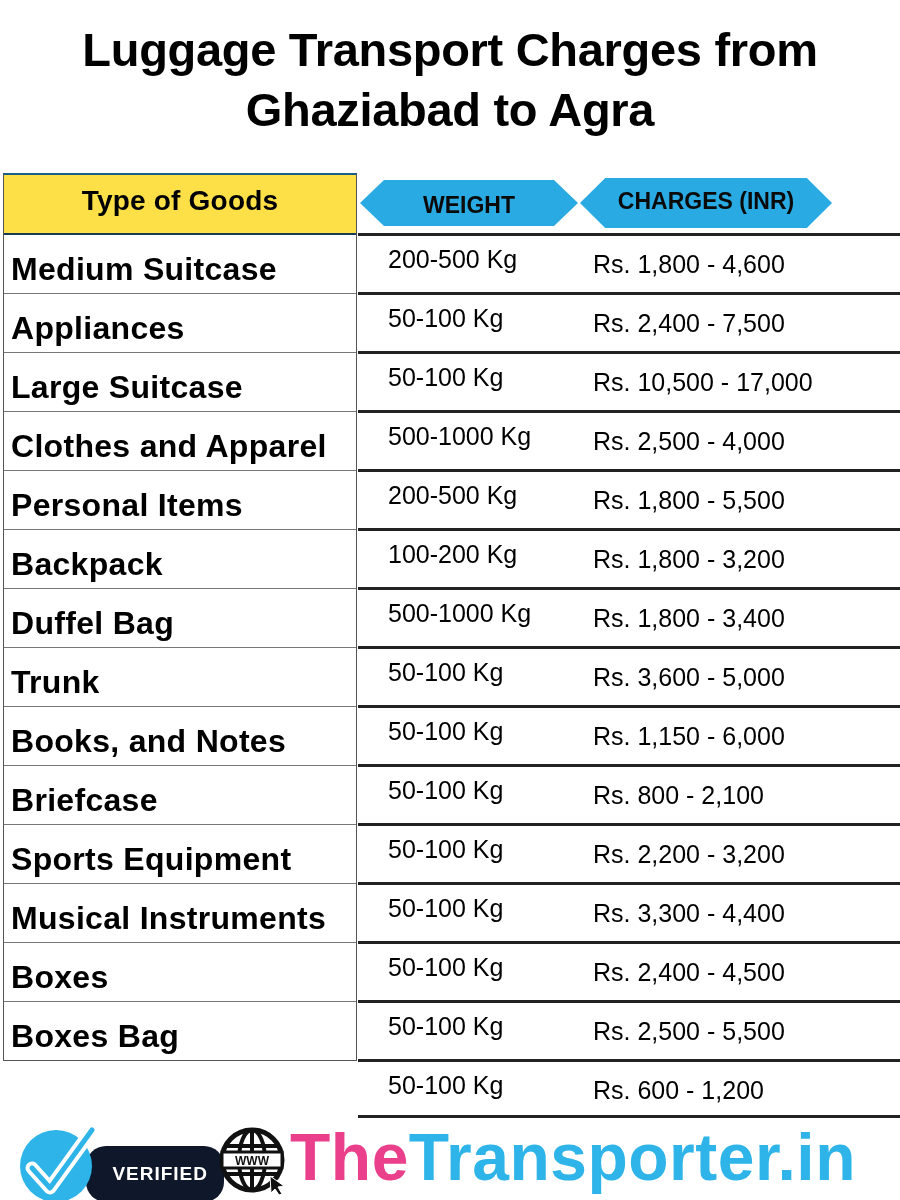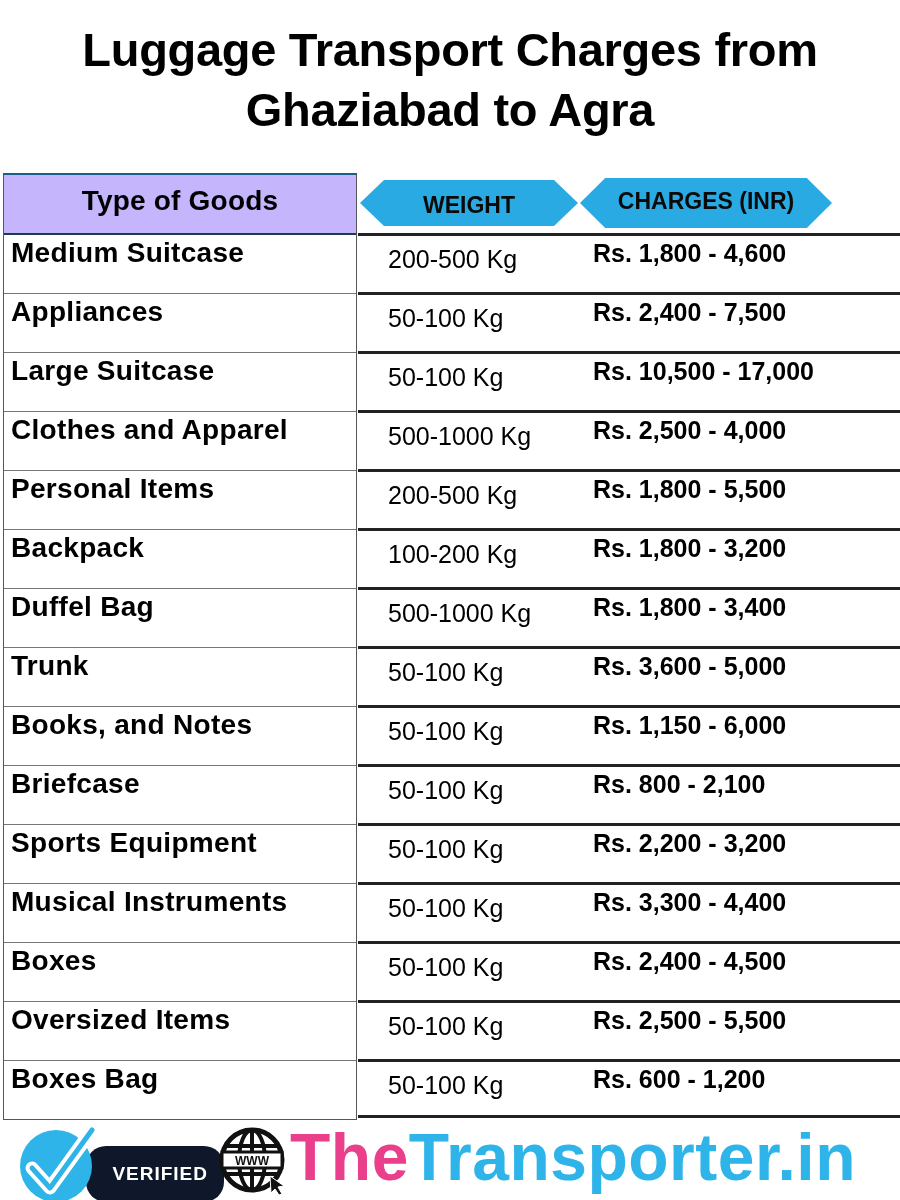--- a/index.html
+++ b/index.html
@@ -11,27 +11,27 @@
     text-align: center; font-weight: bold; font-size: 47px; line-height: 60px;
     letter-spacing: -0.3px;
   }
 
   
   .goods-table {
     position: absolute; left: 3px; top: 173px; width: 354px;
     border: 1.5px solid #555; border-top: 2px solid #1a5f8a;
   }
   .goods-header {
-    height: 60px; background: #c4b5fd; border-bottom: 2px solid #1a3a55;
+    height: 60px; background: #fde047; border-bottom: 2px solid #1a3a55;
     display: flex; align-items: flex-start; justify-content: center;
     font-weight: bold; font-size: 28px; padding-top: 10px; letter-spacing: 0.2px;
   }
   .goods-cell {
     height: 59px; border-bottom: 1.5px solid #777;
-    font-weight: bold; font-size: 28px; padding-left: 7px; padding-top: 2px;
+    font-weight: bold; font-size: 32px; padding-left: 7px; padding-top: 16px;
     white-space: nowrap; letter-spacing: 0.3px;
   }
   .goods-cell:last-child { border-bottom: none; height: 58px; }
 
   
   .hex {
     position: absolute; top: 180px; height: 46px; background: #29aae2;
     display: flex; align-items: center; justify-content: center;
     font-weight: bold; color: #0a0a0a; text-align: right;
   }
@@ -49,21 +49,21 @@
 
   .rows { position: absolute; left: 358px; top: 233px; width: 542px; }
   .row {
     position: relative; height: 59px; border-top: 3px solid #222;
   }
   .row:last-child { border-bottom: 3px solid #222; }
   .row .w {
     position: absolute; left: 30px; top: 9px; font-weight: normal; font-size: 25px; white-space: nowrap;
   }
   .row .c {
-    position: absolute; left: 235px; top: 3px; font-weight: bold; font-size: 25px; white-space: nowrap;
+    position: absolute; left: 235px; top: 14px; font-weight: normal; font-size: 25px; white-space: nowrap;
   }
 
   
   .footer { position: absolute; left: 0; top: 1118px; width: 900px; height: 82px; }
   .verified {
     position: absolute; left: 18px; top: 6px; width: 192px; height: 72px;
   }
   .verified .pill {
     position: absolute; left: 68px; top: 22px; width: 138px; height: 56px; border-radius: 20px;
     background: #0f172a; color: #fff; font-weight: bold; font-size: 19px; letter-spacing: 1px;
@@ -96,21 +96,20 @@
   <div class="goods-cell">Clothes and Apparel</div>
   <div class="goods-cell">Personal Items</div>
   <div class="goods-cell">Backpack</div>
   <div class="goods-cell">Duffel Bag</div>
   <div class="goods-cell">Trunk</div>
   <div class="goods-cell">Books, and Notes</div>
   <div class="goods-cell">Briefcase</div>
   <div class="goods-cell">Sports Equipment</div>
   <div class="goods-cell">Musical Instruments</div>
   <div class="goods-cell">Boxes</div>
-  <div class="goods-cell">Oversized Items</div>
   <div class="goods-cell">Boxes Bag</div>
 </div>
 
 <div class="hex hex-weight">WEIGHT</div>
 <div class="hex hex-charges">CHARGES (INR)</div>
 
 <div class="rows">
   <div class="row">
       <span class="w">200-500 Kg</span>
       <span class="c">Rs. 1,800 - 4,600</span>

